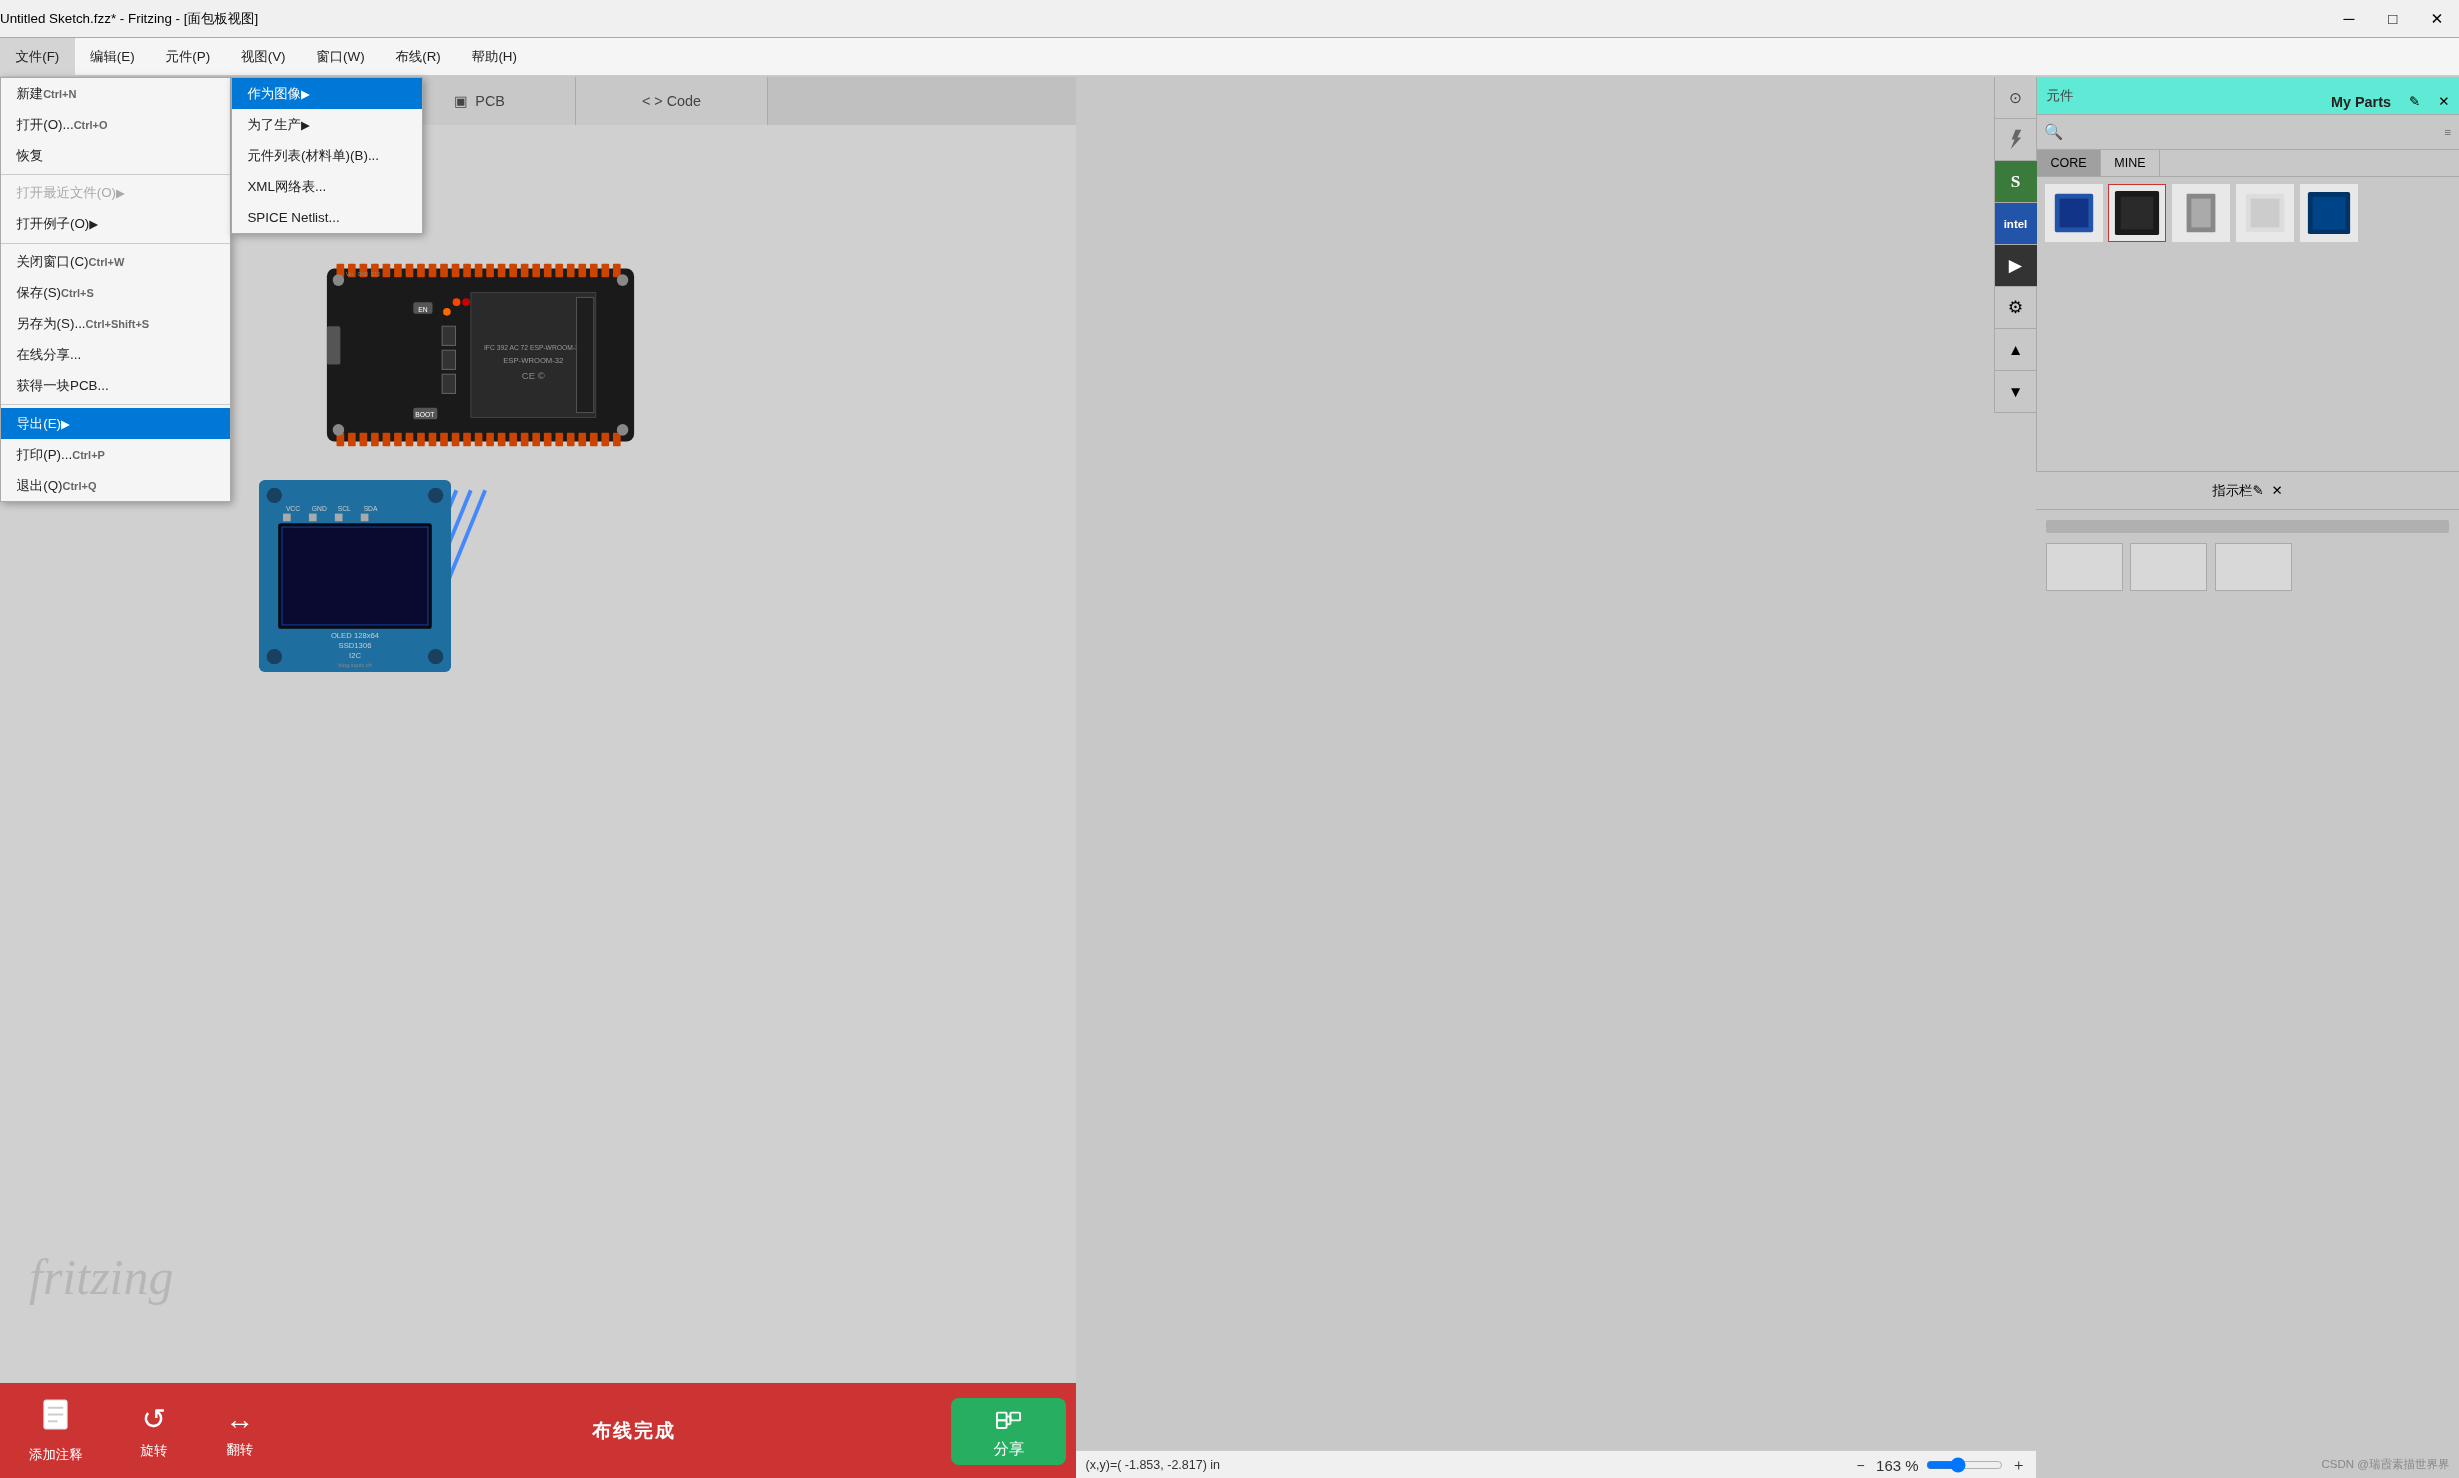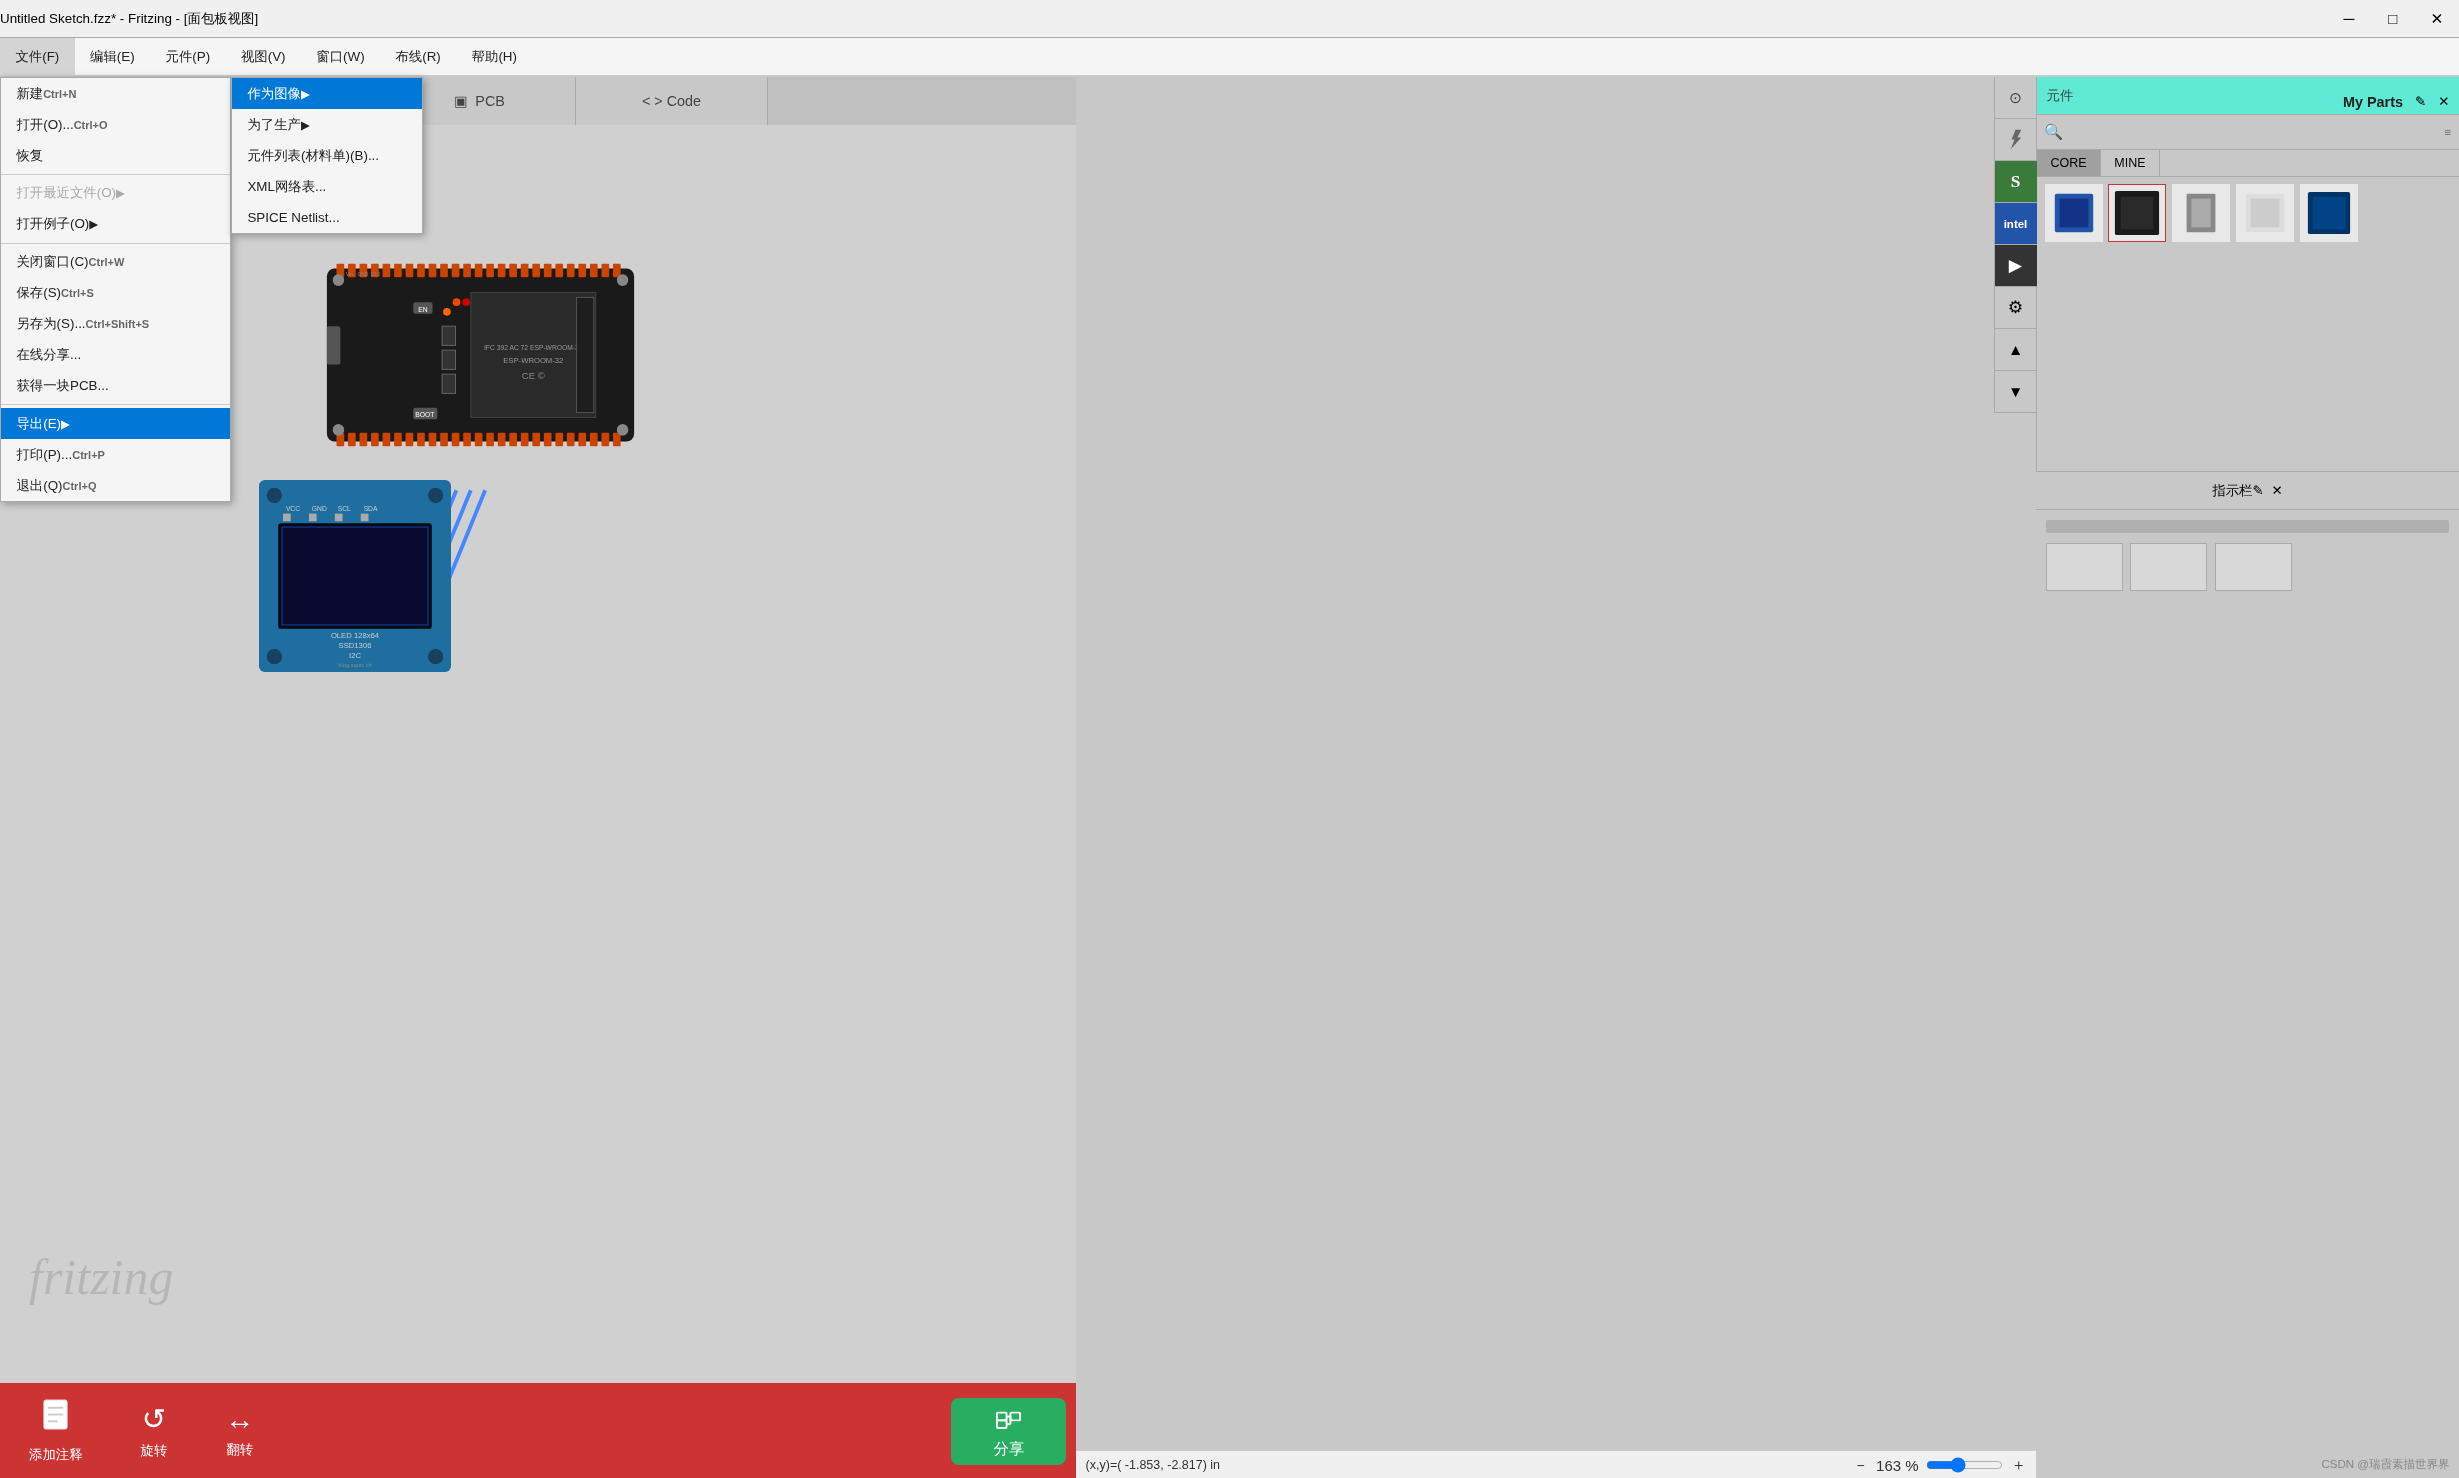--- a/index.html
+++ b/index.html
@@ -465,21 +465,21 @@
       <text x="100" y="195" fill="#888" font-size="6" text-anchor="middle">blog.squix.ch</text>
     </svg>
   </div>
 
   <div id="canvas-fritzing-watermark" style="position:absolute;bottom:77px;left:29px;font-size:50px;color:rgba(0,0,0,0.12);font-style:italic;font-family:Georgia,serif;">fritzing</div>
 </div>
 
 <div id="right-panel" style="right: 0px; width: 423px; top: 77px; bottom: 0px;">
   <div id="parts-header">
     <span style="font-size:13.4px;color:#444;">元件</span>
-    <div style="display:flex;align-items:center;gap:12px;margin-top:12px;">
+    <div style="display:flex;align-items:center;gap:18px;margin-top:12px;">
       <span style="font-size:14.4px;font-weight:bold;color:#222;">My Parts</span>
       <span style="cursor:pointer;font-size:13.4px;">✎</span>
       <span style="cursor:pointer;font-size:13.4px;">✕</span>
     </div>
   </div>
 
   <div id="parts-search">
     <span id="search-icon-span">🔍</span>
     <input id="search-input-field" type="text" placeholder="" style="flex: 1 1 0%; border: none; background: transparent; font-size: 13.4px; outline: none;">
     <span style="font-size:11.5px;color:#666;cursor:pointer;">≡</span>
@@ -590,20 +590,23 @@
   <div class="toolbar-btn">
     <span class="toolbar-btn-icon" style="font-size:29px;color:white;">↺</span>
     <span class="toolbar-btn-label">旋转</span>
   </div>
 
   <div class="toolbar-btn">
     <span class="toolbar-btn-icon" style="font-size:29px;color:white;">↔</span>
     <span class="toolbar-btn-label">翻转</span>
   </div>
 
+  <div id="routing-complete-bar">
+    <span id="routing-text">布线完成</span>
+  </div>
 
   <div id="share-btn">
     <span id="share-icon">
       <svg width="27" height="27" viewBox="0 0 28 28" xmlns="http://www.w3.org/2000/svg">
         <rect x="2" y="10" width="10" height="8" fill="none" stroke="white" stroke-width="2" rx="1"></rect>
         <rect x="16" y="10" width="10" height="8" fill="none" stroke="white" stroke-width="2" rx="1"></rect>
         <rect x="2" y="18" width="10" height="8" fill="none" stroke="white" stroke-width="2" rx="1"></rect>
         <line x1="12" y1="14" x2="16" y2="14" stroke="white" stroke-width="2"></line>
         <line x1="12" y1="22" x2="16" y2="22" stroke="white" stroke-width="2"></line>
         <line x1="16" y1="14" x2="16" y2="22" stroke="white" stroke-width="2"></line>

